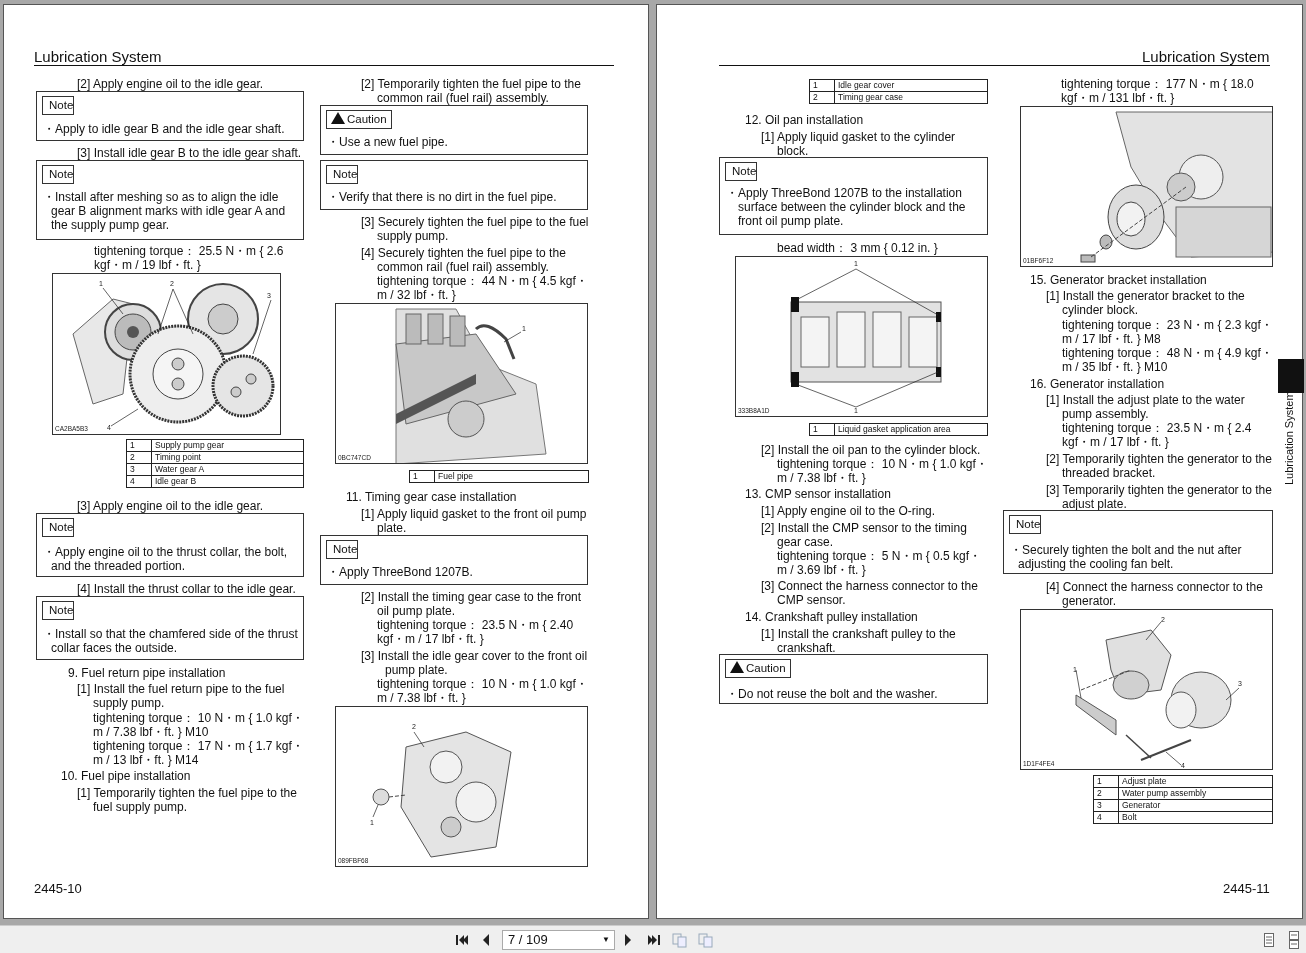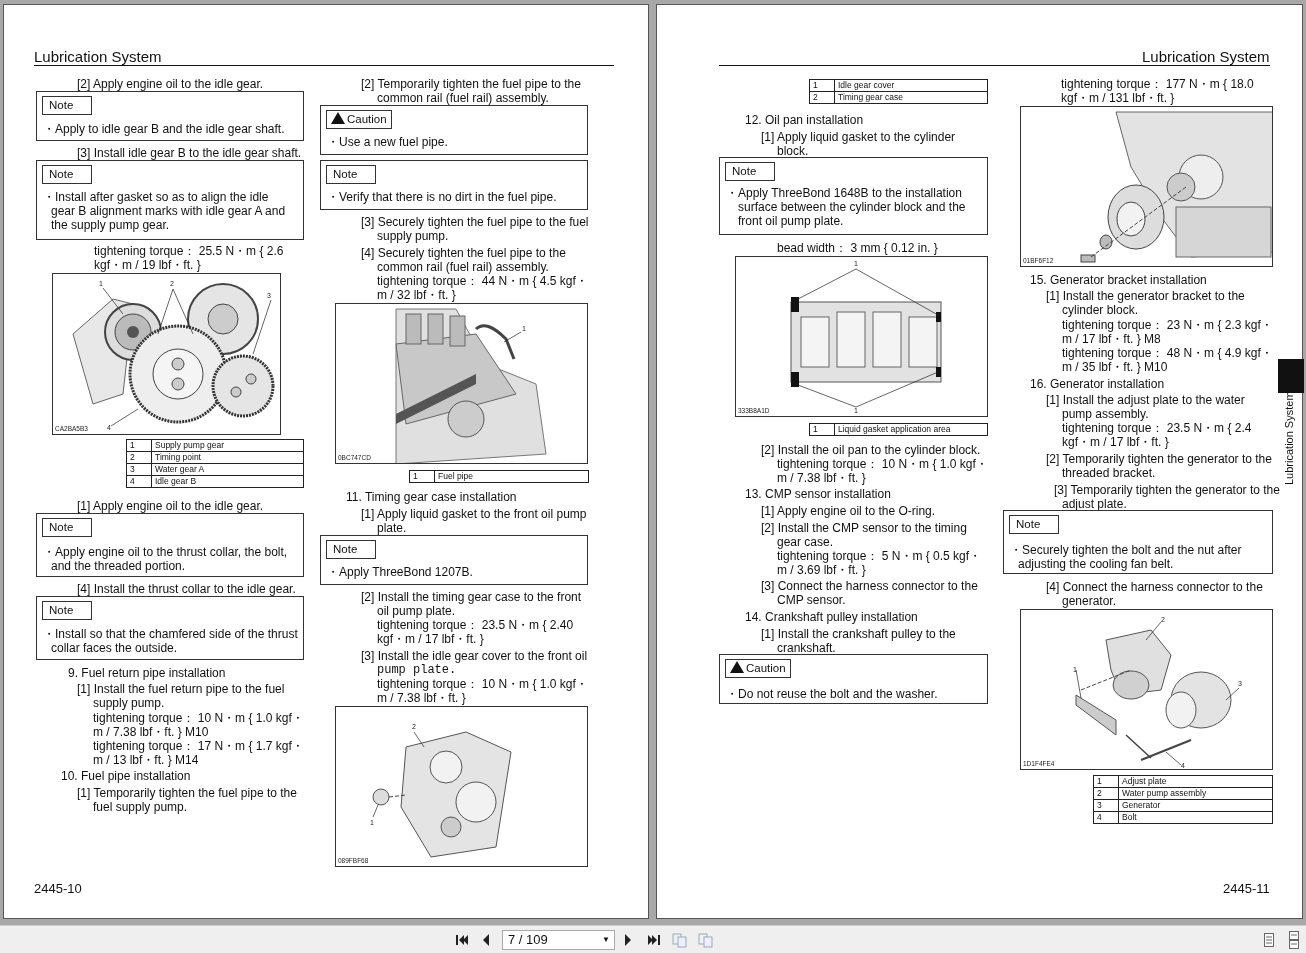--- a/index.html
+++ b/index.html
@@ -7,21 +7,21 @@
   body { background: #a8a8a8; font-family: "Liberation Sans", sans-serif; color: #111; position: relative; }
   .page { position: absolute; top: 4px; background: #fff; height: 915px; border: 1px solid #555; }
   #page-left { left: 3px; width: 646px; }
   #page-right { left: 656px; width: 647px; }
   .ab { position: absolute; }
   .hdr-title { font-size: 15px; color: #111; }
   .hdr-rule { position: absolute; height: 1px; background: #111; }
   .t { font-size: 12px; line-height: 14px; color: #111; white-space: nowrap; }
   .box { position: absolute; border: 1px solid #333; background: #fff; }
   .tag { position: absolute; left: 5px; top: 4px; border: 1px solid #333; font-size: 11.5px; line-height: 17px; padding: 0 6px; background:#fff; }
-  .tag.note { width: 50px; }
+  .tag.note { width: 32px; }
   .tag .warn { display: inline-block; width: 0; height: 0; border-left: 7px solid transparent; border-right: 7px solid transparent; border-bottom: 12px solid #111; position: relative; top: 1px; margin-right: 2px; }
   .boxtext { position: absolute; left: 6px; font-size: 12px; line-height: 14px; white-space: nowrap; }
   .fig { position: absolute; border: 1px solid #333; background: #fff; overflow: hidden; }
   .figid { position: absolute; left: 2px; bottom: 2px; font-size: 6.5px; color: #222; }
   .callout { position: absolute; font-size: 7px; color: #222; }
   .legend { position: absolute; border-collapse: collapse; font-size: 8.5px; }
   .legend td { border: 1px solid #222; height: 12px; padding: 0 3px; line-height: 11px; }
   .legend td.n { width: 25px; }
   .pnum { position: absolute; font-size: 13px; }
   .sidetab { position: absolute; background: #111; }
@@ -39,21 +39,21 @@
   <div class="hdr-rule" style="left:30px;top:60px;width:580px;"></div>
 
   <div class="ab t" style="left:73px;top:72px;">[2] Apply engine oil to the idle gear.</div>
   <div class="box" style="left:32px;top:86px;width:268px;height:50px;">
     <div class="tag note">Note</div>
     <div class="boxtext" style="top:30px;">・Apply to idle gear B and the idle gear shaft.</div>
   </div>
   <div class="ab t" style="left:73px;top:141px;">[3] Install idle gear B to the idle gear shaft.</div>
   <div class="box" style="left:32px;top:155px;width:268px;height:80px;">
     <div class="tag note">Note</div>
-    <div class="boxtext" style="top:29px;">・Install after gasket so as to align the idle</div>
+    <div class="boxtext" style="top:29px;">・Install after meshing so as to align the idle</div>
     <div class="boxtext" style="top:43px;left:14px;">gear B alignment marks with idle gear A and</div>
     <div class="boxtext" style="top:57px;left:14px;">the supply pump gear.</div>
   </div>
   <div class="ab t" style="left:90px;top:239px;">tightening torque：  25.5 N・m { 2.6</div>
   <div class="ab t" style="left:90px;top:253px;">kgf・m / 19 lbf・ft. }</div>
 
   <div class="fig" style="left:48px;top:268px;width:229px;height:162px;">
     <svg width="229" height="162" viewBox="0 0 229 162">
       <rect x="0" y="0" width="229" height="162" fill="#fff"></rect>
       <path d="M20 60 L60 25 L80 30 L70 120 L40 130 Z" fill="#e8e8e8" stroke="#666"></path>
@@ -96,21 +96,21 @@
           <td class="n">3</td>
           <td>Water gear A</td>
         </tr>
     <tr>
           <td class="n">4</td>
           <td>Idle gear B</td>
         </tr>
   </tbody>
     </table>
 
-  <div class="ab t" style="left:73px;top:494px;">[1] Apply engine oil to the idle gear.</div>
+  <div class="ab t" style="left:73px;top:494px;">[3] Apply engine oil to the idle gear.</div>
   <div class="box" style="left:32px;top:508px;width:268px;height:64px;">
     <div class="tag note">Note</div>
     <div class="boxtext" style="top:31px;">・Apply engine oil to the thrust collar, the bolt,</div>
     <div class="boxtext" style="top:45px;left:14px;">and the threaded portion.</div>
   </div>
   <div class="ab t" style="left:73px;top:577px;">[4] Install the thrust collar to the idle gear.</div>
   <div class="box" style="left:32px;top:591px;width:268px;height:64px;">
     <div class="tag note">Note</div>
     <div class="boxtext" style="top:30px;">・Install so that the chamfered side of the thrust</div>
     <div class="boxtext" style="top:44px;left:14px;">collar faces the outside.</div>
@@ -173,21 +173,21 @@
   <div class="ab t" style="left:373px;top:516px;">plate.</div>
   <div class="box" style="left:316px;top:530px;width:268px;height:50px;">
     <div class="tag note">Note</div>
     <div class="boxtext" style="top:29px;">・Apply ThreeBond 1207B.</div>
   </div>
   <div class="ab t" style="left:357px;top:585px;">[2] Install the timing gear case to the front</div>
   <div class="ab t" style="left:373px;top:599px;">oil pump plate.</div>
   <div class="ab t" style="left:373px;top:613px;">tightening torque：  23.5 N・m { 2.40</div>
   <div class="ab t" style="left:373px;top:627px;">kgf・m / 17 lbf・ft. }</div>
   <div class="ab t" style="left:357px;top:644px;">[3] Install the idle gear cover to the front oil</div>
-  <div class="ab t" style="left:373px;top:658px;font-family:Liberation Mono, monospace;">pump plate.</div>
+  <div class="ab t" style="left:381px;top:658px;">pump plate.</div>
   <div class="ab t" style="left:373px;top:672px;">tightening torque：  10 N・m { 1.0 kgf・</div>
   <div class="ab t" style="left:373px;top:686px;">m / 7.38 lbf・ft. }</div>
 
   <div class="fig" style="left:331px;top:701px;width:253px;height:161px;">
     <svg width="253" height="161" viewBox="0 0 253 161">
       <path d="M70 40 L130 25 L175 45 L160 140 L95 150 L65 100 Z" fill="#e4e4e4" stroke="#555"></path>
       <circle cx="110" cy="60" r="16" fill="#f2f2f2" stroke="#555"></circle>
       <circle cx="140" cy="95" r="20" fill="#f2f2f2" stroke="#555"></circle>
       <circle cx="115" cy="120" r="10" fill="#ccc" stroke="#555"></circle>
       <ellipse cx="45" cy="90" rx="8" ry="8" fill="#ddd" stroke="#555"></ellipse>
@@ -217,21 +217,21 @@
           <td class="n">2</td>
           <td>Timing gear case</td>
         </tr>
   </tbody>
     </table>
   <div class="ab t" style="left:88px;top:108px;">12. Oil pan installation</div>
   <div class="ab t" style="left:104px;top:125px;">[1] Apply liquid gasket to the cylinder</div>
   <div class="ab t" style="left:120px;top:139px;">block.</div>
   <div class="box" style="left:62px;top:152px;width:269px;height:78px;">
     <div class="tag note">Note</div>
-    <div class="boxtext" style="top:28px;">・Apply ThreeBond 1648B to the installation</div>
+    <div class="boxtext" style="top:28px;">・Apply ThreeBond 1207B to the installation</div>
     <div class="boxtext" style="top:42px;left:18px;">surface between the cylinder block and the</div>
     <div class="boxtext" style="top:56px;left:18px;">front oil pump plate.</div>
   </div>
   <div class="ab t" style="left:120px;top:236px;">bead width：  3 mm { 0.12 in. }</div>
 
   <div class="fig" style="left:78px;top:251px;width:253px;height:161px;">
     <svg width="253" height="161" viewBox="0 0 253 161">
       <rect x="55" y="45" width="150" height="80" fill="#e2e2e2" stroke="#555"></rect>
       <rect x="65" y="60" width="28" height="50" fill="#f4f4f4" stroke="#666"></rect>
       <rect x="101" y="55" width="28" height="55" fill="#f4f4f4" stroke="#666"></rect>
@@ -302,21 +302,21 @@
   <div class="ab t" style="left:405px;top:327px;">m / 17 lbf・ft. } M8</div>
   <div class="ab t" style="left:405px;top:341px;">tightening torque：  48 N・m { 4.9 kgf・</div>
   <div class="ab t" style="left:405px;top:355px;">m / 35 lbf・ft. } M10</div>
   <div class="ab t" style="left:373px;top:372px;">16. Generator installation</div>
   <div class="ab t" style="left:389px;top:388px;">[1] Install the adjust plate to the water</div>
   <div class="ab t" style="left:405px;top:402px;">pump assembly.</div>
   <div class="ab t" style="left:405px;top:416px;">tightening torque：  23.5 N・m { 2.4</div>
   <div class="ab t" style="left:405px;top:430px;">kgf・m / 17 lbf・ft. }</div>
   <div class="ab t" style="left:389px;top:447px;">[2] Temporarily tighten the generator to the</div>
   <div class="ab t" style="left:405px;top:461px;">threaded bracket.</div>
-  <div class="ab t" style="left:389px;top:478px;margin-left:8px;">[3] Temporarily tighten the generator to the</div>
+  <div class="ab t" style="left:389px;top:478px;">[3] Temporarily tighten the generator to the</div>
   <div class="ab t" style="left:405px;top:492px;">adjust plate.</div>
   <div class="box" style="left:346px;top:505px;width:270px;height:64px;">
     <div class="tag note">Note</div>
     <div class="boxtext" style="top:32px;left:6px;">・Securely tighten the bolt and the nut after</div>
     <div class="boxtext" style="top:46px;left:14px;">adjusting the cooling fan belt.</div>
   </div>
   <div class="ab t" style="left:389px;top:575px;">[4] Connect the harness connector to the</div>
   <div class="ab t" style="left:405px;top:589px;">generator.</div>
 
   <div class="fig" style="left:363px;top:604px;width:253px;height:161px;">

